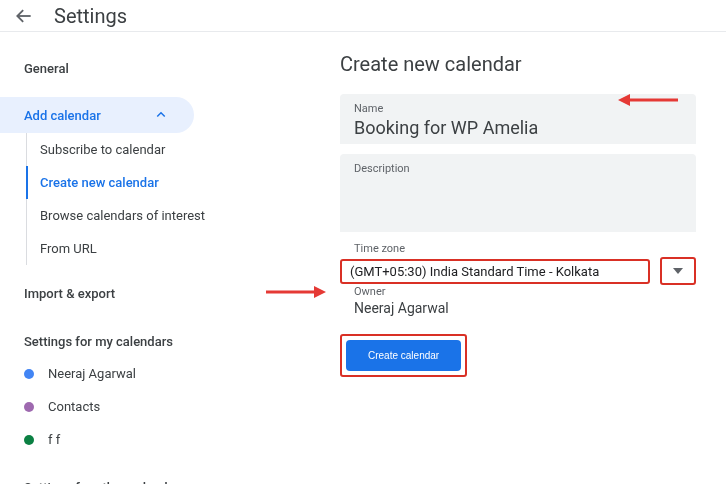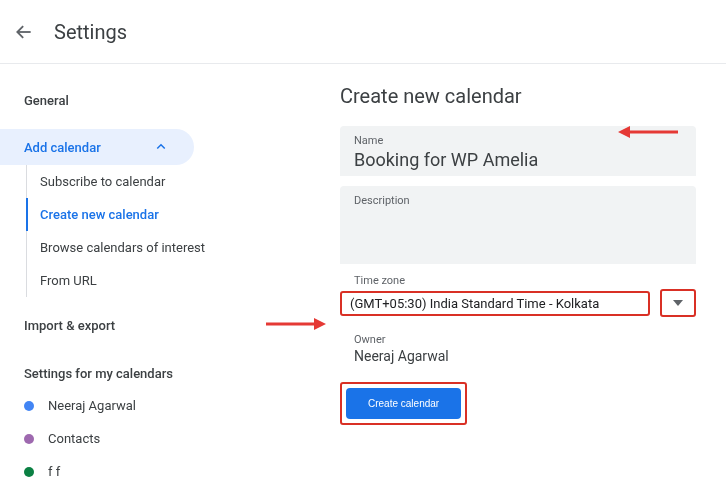--- a/index.html
+++ b/index.html
@@ -6,21 +6,21 @@
   body {
     font-family: 'Google Sans', Roboto, Arial, sans-serif;
     font-size: 14px;
     color: #3c4043;
     background: #fff;
     width: 726px;
     height: 500px;
     overflow: hidden;
   }
   .header {
-    height: 64px;
+    height: 32px;
     display: flex;
     align-items: center;
     padding: 4px 12px;
     border-bottom: 1px solid #e8eaed;
   }
   .back-icon {
     width: 24px;
     height: 24px;
     display: flex;
     align-items: center;
@@ -138,21 +138,20 @@
   .field-value {
     font-size: 18px;
     color: #3c4043;
     padding-top: 2px;
   }
   .field.desc {
     height: 78px;
   }
   .tz-wrap {
     position: relative;
-    margin-bottom: 16px;
   }
   .tz-label {
     font-size: 11px;
     color: #5f6368;
     padding: 0 14px;
     margin-bottom: 2px;
   }
   .tz-row {
     display: flex;
     align-items: center;

